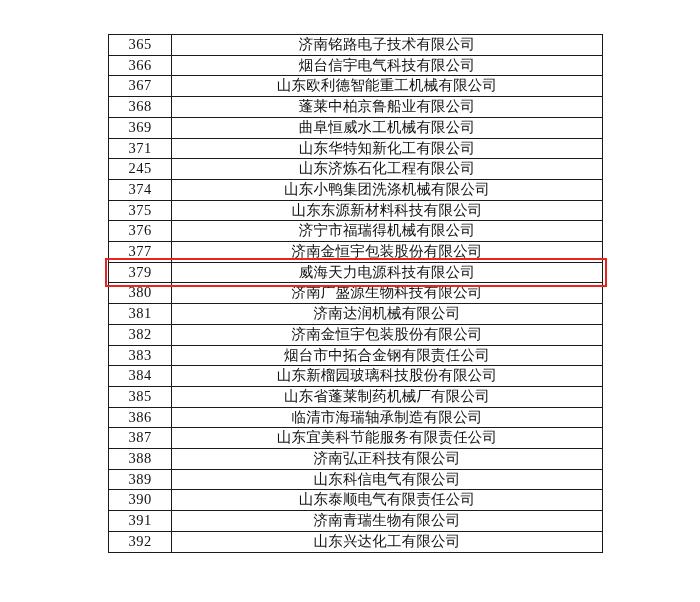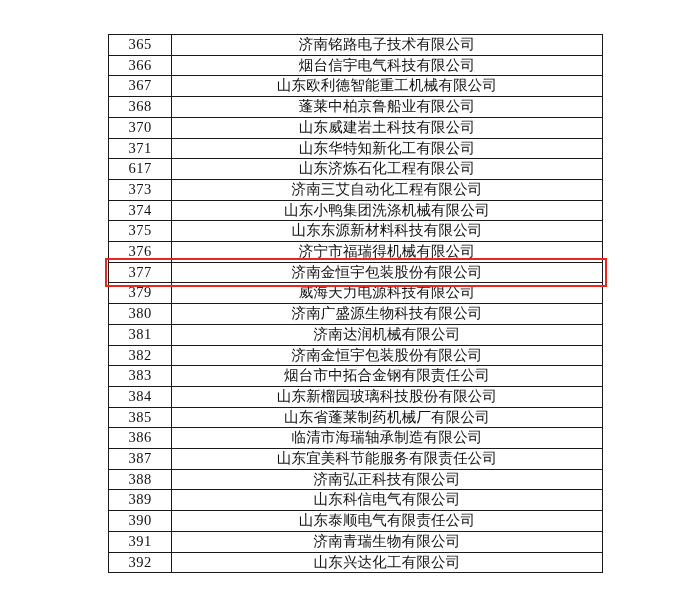--- a/index.html
+++ b/index.html
@@ -81,34 +81,30 @@
         </tr>
         <tr>
           <td class="col-num num-cell">367</td>
           <td class="col-name name-cell">山东欧利德智能重工机械有限公司</td>
         </tr>
         <tr>
           <td class="col-num num-cell">368</td>
           <td class="col-name name-cell">蓬莱中柏京鲁船业有限公司</td>
         </tr>
         <tr>
-          <td class="col-num num-cell">370</td>
-          <td class="col-name name-cell">山东威建岩土科技有限公司</td>
+          <td class="col-num num-cell">369</td>
+          <td class="col-name name-cell">曲阜恒威水工机械有限公司</td>
         </tr>
         <tr>
           <td class="col-num num-cell">371</td>
           <td class="col-name name-cell">山东华特知新化工有限公司</td>
         </tr>
         <tr>
-          <td class="col-num num-cell">617</td>
+          <td class="col-num num-cell">245</td>
           <td class="col-name name-cell">山东济炼石化工程有限公司</td>
-        </tr>
-        <tr>
-          <td class="col-num num-cell">373</td>
-          <td class="col-name name-cell">济南三艾自动化工程有限公司</td>
         </tr>
         <tr>
           <td class="col-num num-cell">374</td>
           <td class="col-name name-cell">山东小鸭集团洗涤机械有限公司</td>
         </tr>
         <tr>
           <td class="col-num num-cell">375</td>
           <td class="col-name name-cell">山东东源新材料科技有限公司</td>
         </tr>
         <tr>

